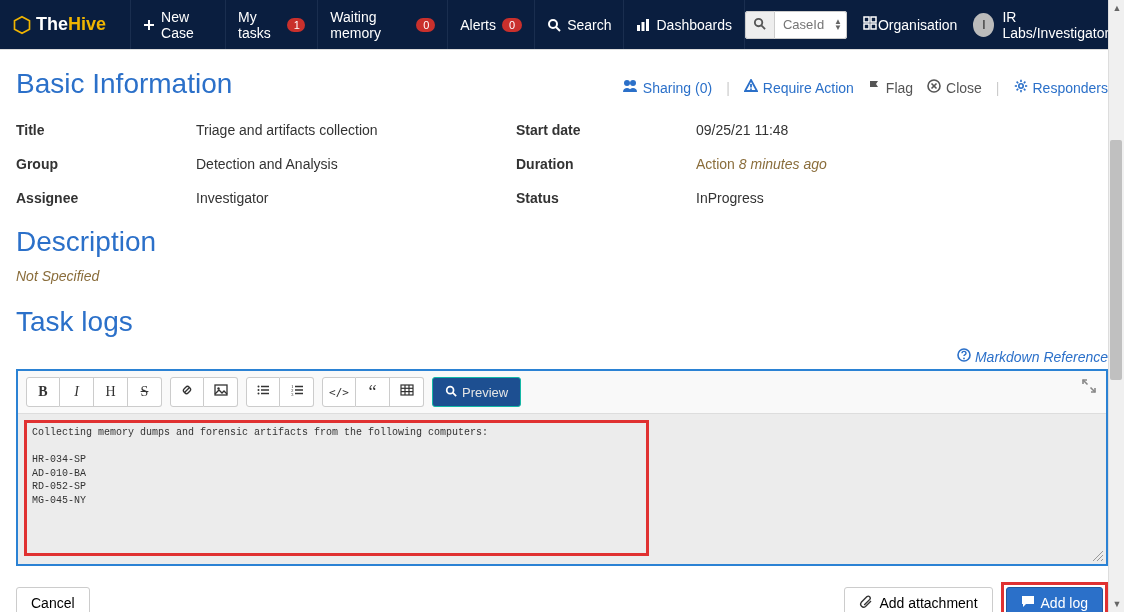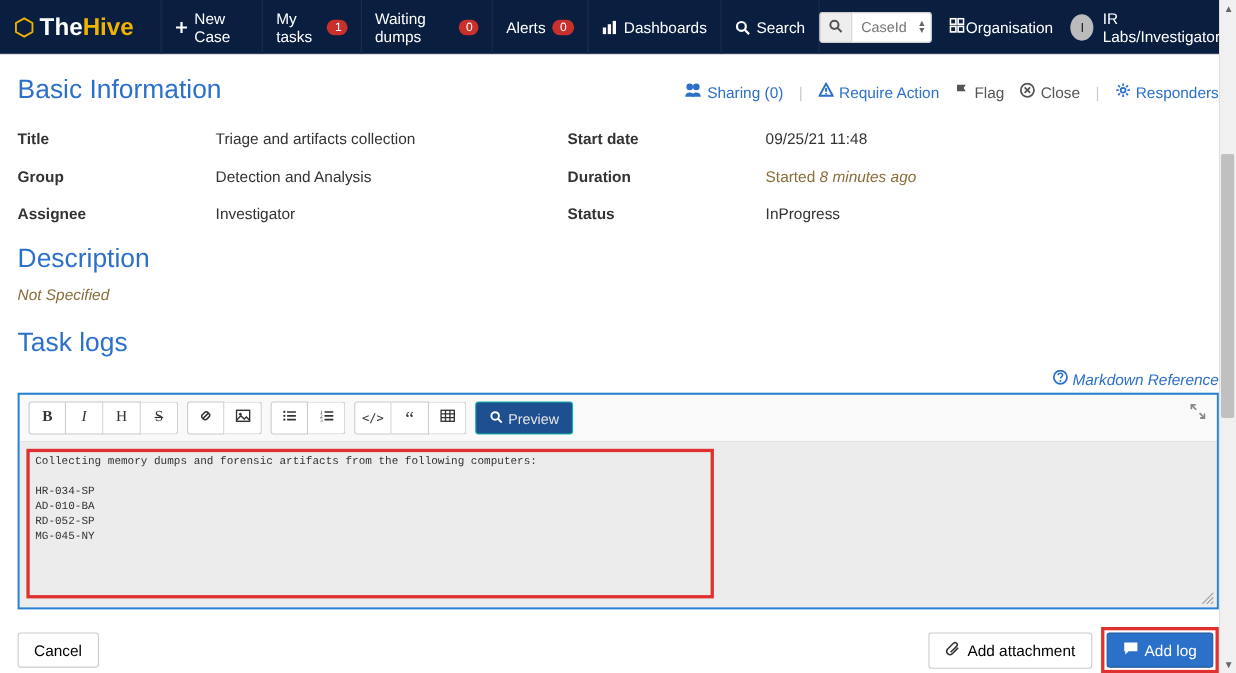--- a/index.html
+++ b/index.html
@@ -2,41 +2,41 @@
 <html><head>
   <meta charset="utf-8">
   <style>
     * { box-sizing: border-box; margin: 0; padding: 0; }
     body { font-family: Arial, Helvetica, sans-serif; font-size: 14px; color: #333; background: #fff; width: 1124px; }
 
     
     .topnav { background: #0a1e3f; color: #fff; height: 49px; display: flex; align-items: center; padding: 0 12px; }
     .logo { display: flex; align-items: center; gap: 4px; margin-right: 24px; }
     .logo-icon { width: 20px; height: 20px; display: inline-block; }
-    .logo-text { font-weight: bold; font-size: 22px; }
+    .logo-text { font-weight: bold; font-size: 18px; }
     .logo-text .the { color: #fff; }
     .logo-text .hive { color: #f0b400; }
     .nav-items { display: flex; align-items: center; gap: 0; height: 100%; }
     .nav-item { display: flex; align-items: center; gap: 6px; color: #fff; padding: 0 12px; cursor: pointer; height: 100%; border-right: 1px solid #1a2e4f; }
     .nav-item:first-child { border-left: 1px solid #1a2e4f; }
     .badge { background: #c9302c; color: #fff; border-radius: 10px; padding: 1px 7px; font-size: 11px; min-width: 18px; text-align: center; display: inline-block; }
     .nav-icon { width: 14px; height: 14px; display: inline-flex; align-items: center; justify-content: center; }
     .nav-right { margin-left: auto; display: flex; align-items: center; gap: 16px; }
     .searchbox { display: flex; align-items: flex-end; background: #fff; border-radius: 3px; height: 28px; }
     .searchbox-btn { background: #eee; border: 1px solid #ccc; height: 28px; width: 30px; display: flex; align-items: center; justify-content: center; border-radius: 3px 0 0 3px; cursor: pointer; }
     .searchbox-select { border: 1px solid #ccc; height: 28px; padding: 0 18px 0 8px; font-size: 13px; color: #666; background: #fff; border-left: none; border-radius: 0 3px 3px 0; appearance: none; position: relative; }
     .searchbox-wrap { position: relative; }
     .searchbox-arrows { position: absolute; right: 5px; top: 50%; transform: translateY(-50%); display: flex; flex-direction: column; font-size: 8px; color: #666; line-height: 6px; pointer-events: none;}
     .org-link { display: flex; align-items: center; gap: 1px; color: #fff; cursor: pointer; }
     .user-chip { display: flex; align-items: center; gap: 8px; color: #fff; cursor: pointer; }
     .avatar { width: 24px; height: 24px; border-radius: 50%; background: #bbb; display: flex; align-items: center; justify-content: center; font-size: 12px; color: #222; }
 
     
     .page { padding: 12px 16px 20px 16px; border-top: 1px solid #ddd;}
-    .section-title { color: #2b70c9; font-size: 24px; font-weight: normal; margin: 6px 0 10px 0; }
+    .section-title { color: #2b70c9; font-size: 28px; font-weight: normal; margin: 6px 0 10px 0; }
     .topbar-row { display: flex; align-items: baseline; justify-content: space-between; margin-bottom: 10px; }
     .actions { display: flex; align-items: center; gap: 14px; font-size: 14px; }
     .action-link { display: flex; align-items: center; gap: 5px; cursor: pointer; }
     .action-link.blue { color: #2b70c9; }
     .action-link.muted { color: #555; }
     .divider { color: #ccc; }
 
     .info-grid { display: grid; grid-template-columns: 180px 320px 180px auto; row-gap: 18px; margin: 12px 0 20px 0; }
     .label { font-weight: bold; }
     .val-brown { color: #8a6d3b; }
@@ -93,45 +93,45 @@
             <path d="M6 1v10M1 6h10" stroke="#fff" stroke-width="2"></path>
           </svg>
         </span>
       <span>New Case</span>
     </div>
     <div class="nav-item">
       <span>My tasks</span>
       <span class="badge">1</span>
     </div>
     <div class="nav-item">
-      <span>Waiting dumps</span>
+      <span>Waiting memory</span>
       <span class="badge">0</span>
     </div>
     <div class="nav-item">
       <span>Alerts</span>
       <span class="badge">0</span>
+    </div>
+    <div class="nav-item">
+      <span class="nav-icon">
+          <svg width="14" height="14" viewBox="0 0 14 14">
+            <circle cx="6" cy="6" r="4" fill="none" stroke="#fff" stroke-width="2"></circle>
+            <line x1="9" y1="9" x2="13" y2="13" stroke="#fff" stroke-width="2"></line>
+          </svg>
+        </span>
+      <span>Search</span>
     </div>
     <div class="nav-item">
       <span class="nav-icon">
           <svg width="14" height="14" viewBox="0 0 14 14">
             <rect x="1" y="7" width="3" height="6" fill="#fff"></rect>
             <rect x="5.5" y="4" width="3" height="9" fill="#fff"></rect>
             <rect x="10" y="1" width="3" height="12" fill="#fff"></rect>
           </svg>
         </span>
       <span>Dashboards</span>
-    </div>
-    <div class="nav-item">
-      <span class="nav-icon">
-          <svg width="14" height="14" viewBox="0 0 14 14">
-            <circle cx="6" cy="6" r="4" fill="none" stroke="#fff" stroke-width="2"></circle>
-            <line x1="9" y1="9" x2="13" y2="13" stroke="#fff" stroke-width="2"></line>
-          </svg>
-        </span>
-      <span>Search</span>
     </div>
   </div>
   <div class="nav-right">
     <div class="searchbox">
       <div class="searchbox-btn">
         <span><svg width="13" height="13" viewBox="0 0 14 14">
               <circle cx="6" cy="6" r="4" fill="none" stroke="#555" stroke-width="2"></circle>
               <line x1="9" y1="9" x2="13" y2="13" stroke="#555" stroke-width="2"></line>
             </svg></span>
       </div>
@@ -216,21 +216,21 @@
 
   <div class="info-grid">
     <div class="label">Title</div>
     <div>Triage and artifacts collection</div>
     <div class="label">Start date</div>
     <div>09/25/21 11:48</div>
 
     <div class="label">Group</div>
     <div>Detection and Analysis</div>
     <div class="label">Duration</div>
-    <div class="val-brown"><span>Started </span><em>8 minutes ago</em></div>
+    <div class="val-brown"><span>Action </span><em>8 minutes ago</em></div>
 
     <div class="label">Assignee</div>
     <div>Investigator</div>
     <div class="label">Status</div>
     <div>InProgress</div>
   </div>
 
   <div class="section-title">Description</div>
   <div class="desc-value">Not Specified</div>
 

